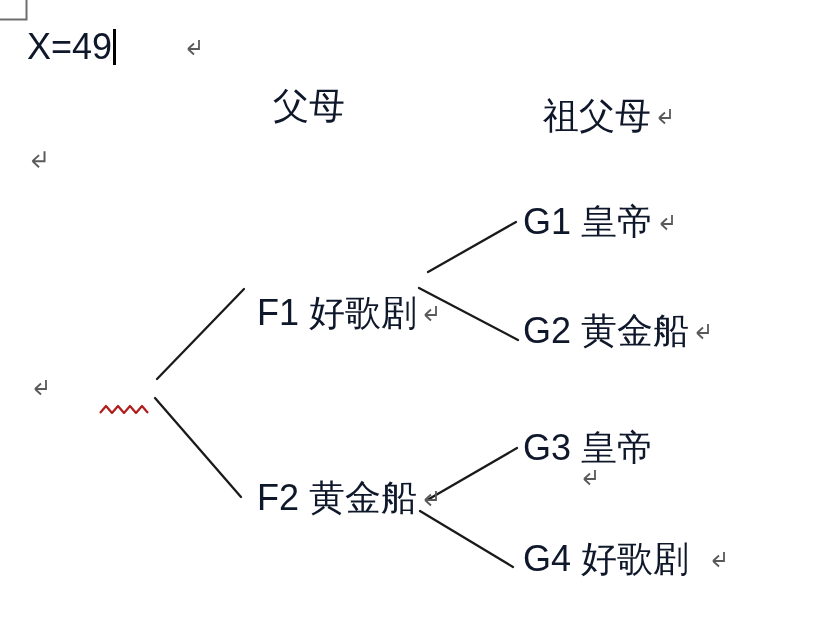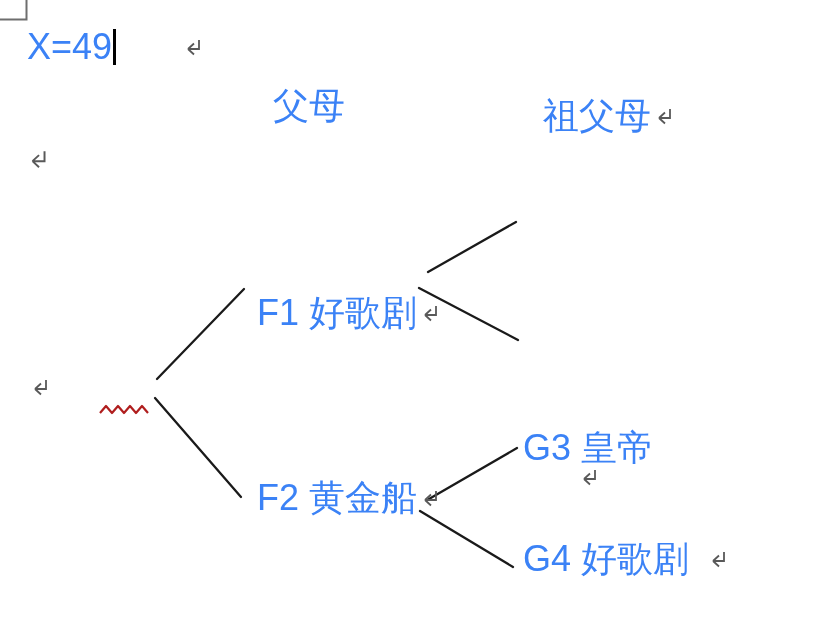--- a/index.html
+++ b/index.html
@@ -21,21 +21,21 @@
     pointer-events: none;
   }
   .label {
     position: absolute;
     height: 40px;
     display: flex;
     align-items: center;
     white-space: nowrap;
     font-size: 36px;
     font-weight: 400;
-    color: #3b82f6;
+    color: #0f172a;
     line-height: 40px;
     letter-spacing: 0px;
   }
   .pilcrow-inline { margin-left: 3px; flex: 0 0 auto; }
   .pilcrow-abs { position: absolute; }
   .caret {
     display: inline-block;
     width: 3px; height: 36px;
     background: #000000;
     margin-left: 1px;
@@ -76,28 +76,40 @@
     <span>祖父母</span>
     <svg class="pilcrow-inline" width="21" height="19" viewBox="0 0 21 19">
       <path d="M16 2 V11 H5 M5 11 L11 5.5 M5 11 L11 16.5" fill="none" stroke="#595959" stroke-width="1.8"></path>
     </svg>
   </div>
 
   <svg class="pilcrow-abs" style="left:27px; top:149px;" width="23" height="21" viewBox="0 0 21 19">
     <path d="M16 2 V11 H5 M5 11 L11 5.5 M5 11 L11 16.5" fill="none" stroke="#595959" stroke-width="1.8"></path>
   </svg>
 
+  <div class="label" style="left:523px; top:202px;">
+    <span>G1 皇帝</span>
+    <svg class="pilcrow-inline" width="21" height="19" viewBox="0 0 21 19">
+      <path d="M16 2 V11 H5 M5 11 L11 5.5 M5 11 L11 16.5" fill="none" stroke="#595959" stroke-width="1.8"></path>
+    </svg>
+  </div>
 
   <div class="label" style="left:257px; top:257px;margin-top:36px;">
     <span>F1 好歌剧</span>
     <svg class="pilcrow-inline" width="21" height="19" viewBox="0 0 21 19">
       <path d="M16 2 V11 H5 M5 11 L11 5.5 M5 11 L11 16.5" fill="none" stroke="#595959" stroke-width="1.8"></path>
     </svg>
   </div>
 
+  <div class="label" style="left:523px; top:311px;">
+    <span>G2 黄金船</span>
+    <svg class="pilcrow-inline" width="21" height="19" viewBox="0 0 21 19">
+      <path d="M16 2 V11 H5 M5 11 L11 5.5 M5 11 L11 16.5" fill="none" stroke="#595959" stroke-width="1.8"></path>
+    </svg>
+  </div>
 
   <div class="label" style="left:27px; top:367px;">
     <svg class="pilcrow-inline" width="21" height="19" viewBox="0 0 21 19">
       <path d="M16 2 V11 H5 M5 11 L11 5.5 M5 11 L11 16.5" fill="none" stroke="#595959" stroke-width="1.8"></path>
     </svg>
   </div>
 
   <div class="label" style="left:523px; top:428px;flex-direction:column;">
     <span>G3 皇帝</span>
     <svg class="pilcrow-inline" width="21" height="19" viewBox="0 0 21 19">

